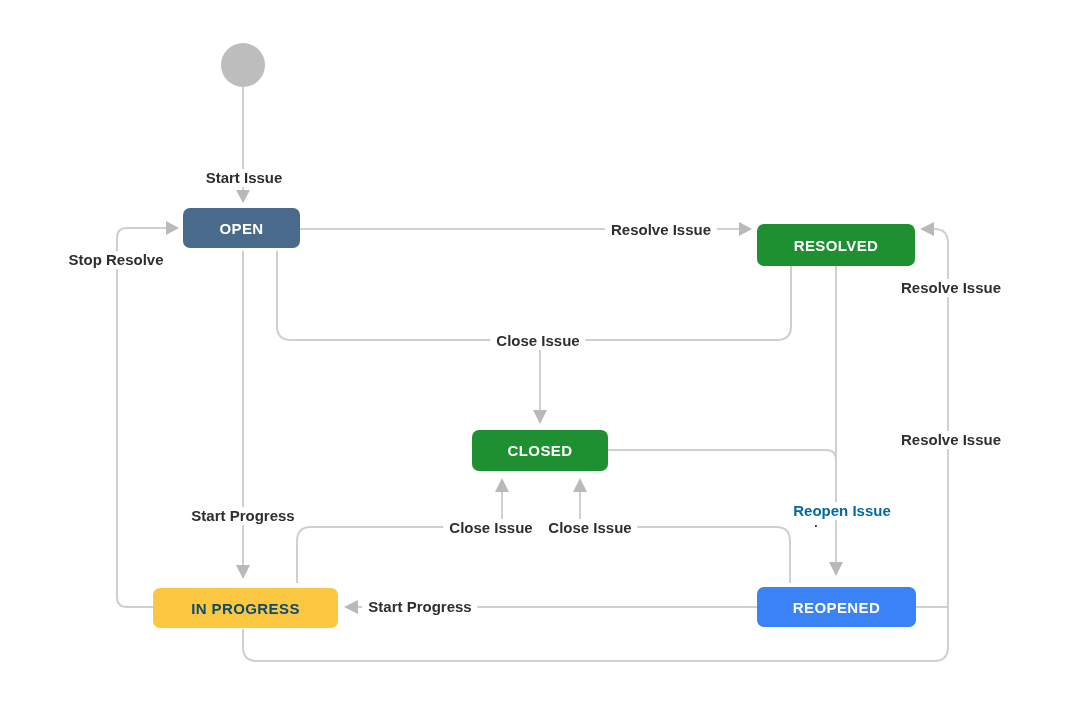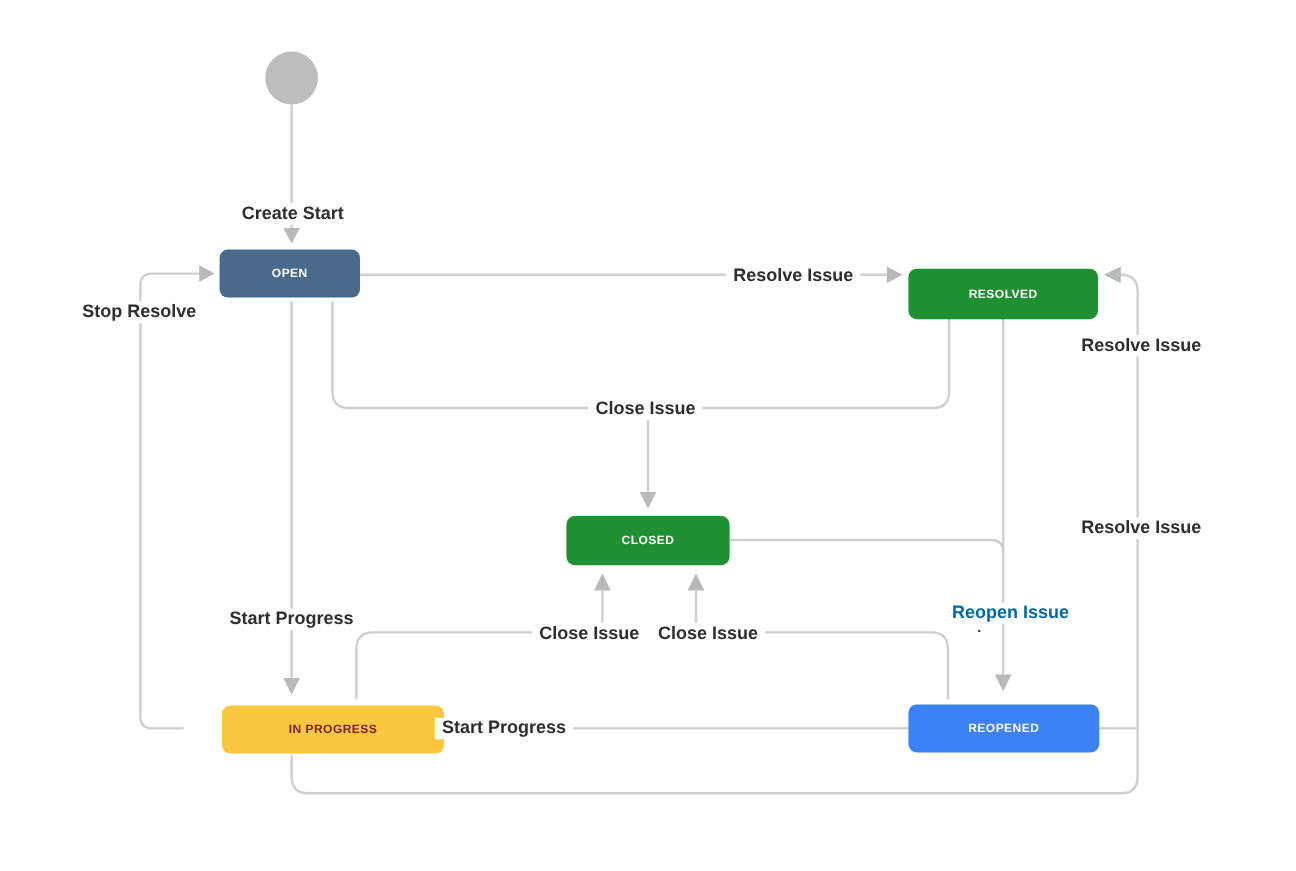--- a/index.html
+++ b/index.html
@@ -13,21 +13,21 @@
   }
   #edges-svg { position: absolute; left: 0; top: 0; }
   .edge-group path { fill: none; stroke-width: 2px; }
   .state-box {
     position: absolute;
     display: flex;
     align-items: center;
     justify-content: center;
     border-radius: 7px;
     font-weight: bold;
-    font-size: 10px;
+    font-size: 15px;
     letter-spacing: 0.4px;
     cursor: pointer;
   }
   .start-node {
     position: absolute;
     border-radius: 50%;
     cursor: pointer;
   }
   .t-label {
     position: absolute;
@@ -85,25 +85,25 @@
   </svg>
 
   <div class="start-node" style="left: 221px; top: 43px; width: 44px; height: 44px; background-color: rgb(189, 189, 189);"></div>
 
   <div class="state-box" style="left: 183px; top: 208px; width: 117px; height: 40px; background-color: rgb(74, 106, 140); color: rgb(255, 255, 255);">OPEN</div>
 
   <div class="state-box" style="left: 757px; top: 208px; width: 158px; height: 42px; background-color: rgb(31, 144, 50); color: rgb(255, 255, 255); margin-top: 16px;">RESOLVED</div>
 
   <div class="state-box" style="left: 472px; top: 430px; width: 136px; height: 41px; background-color: rgb(31, 144, 50); color: rgb(255, 255, 255);">CLOSED</div>
 
-  <div class="state-box" style="left: 153px; top: 588px; width: 185px; height: 40px; background-color: rgb(251, 199, 64); color: #7f1d1d; margin-left: 32px;">IN PROGRESS</div>
+  <div class="state-box" style="left: 153px; top: 588px; width: 185px; height: 40px; background-color: rgb(251, 199, 64); color: #0c4a6e;">IN PROGRESS</div>
 
   <div class="state-box" style="left: 757px; top: 587px; width: 159px; height: 40px; background-color: #3b82f6; color: rgb(255, 255, 255);">REOPENED</div>
 
-  <div class="t-label" style="left: 244px; top: 178px; color: rgb(46, 46, 46);">Create Start</div>
+  <div class="t-label" style="left: 244px; top: 178px; color: rgb(46, 46, 46);">Start Issue</div>
 
   <div class="t-label" style="left: 661px; top: 230px; color: rgb(46, 46, 46);">Resolve Issue</div>
 
   <div class="t-label" style="left: 116px; top: 260px; color: rgb(46, 46, 46);">Stop Resolve</div>
 
   <div class="t-label" style="left: 538px; top: 341px; color: rgb(46, 46, 46);">Close Issue</div>
 
   <div class="t-label" style="left: 243px; top: 516px; color: rgb(46, 46, 46);">Start Progress</div>
 
   <div class="t-label" style="left: 491px; top: 528px; color: rgb(46, 46, 46);">Close Issue</div>

